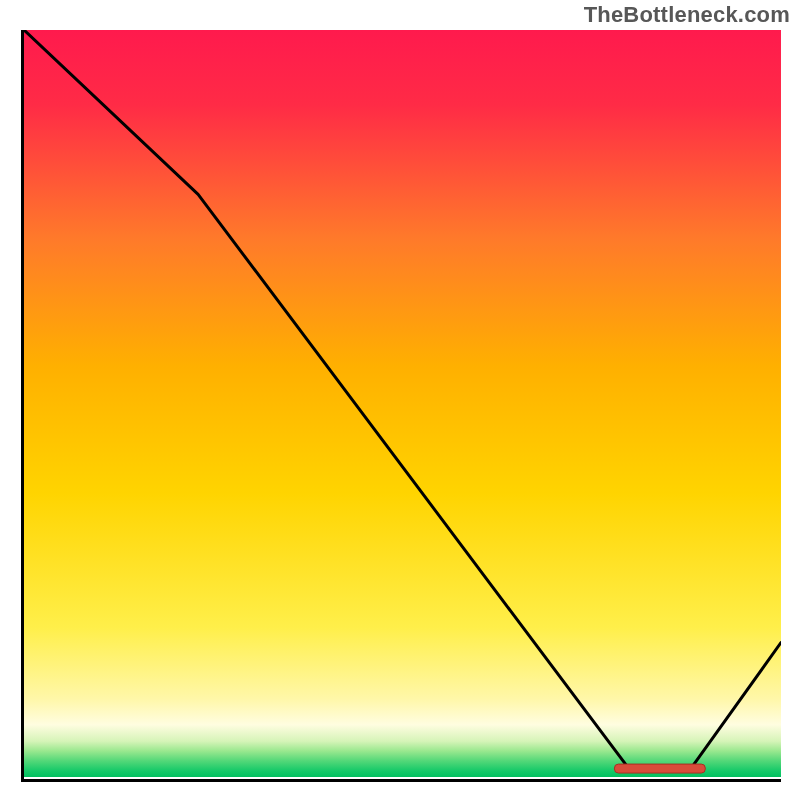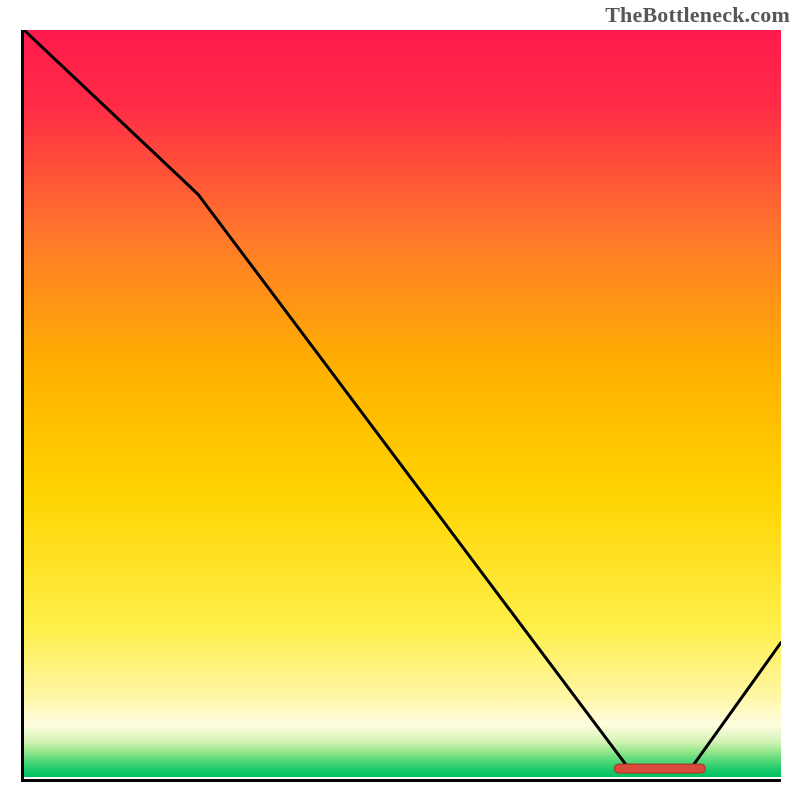--- a/index.html
+++ b/index.html
@@ -8,21 +8,20 @@
     width: 800px;
     height: 800px;
     background: #ffffff;
     overflow: hidden;
     font-family: Arial, Helvetica, sans-serif;
   }
   .stage {
     position: relative;
     width: 800px;
     height: 666px;
-    font-family: Liberation Serif, serif;
   }
   .attribution {
     position: absolute;
     top: 2px;
     right: 10px;
     font-size: 22px;
     font-weight: 600;
     color: #575757;
     letter-spacing: 0.2px;
   }

